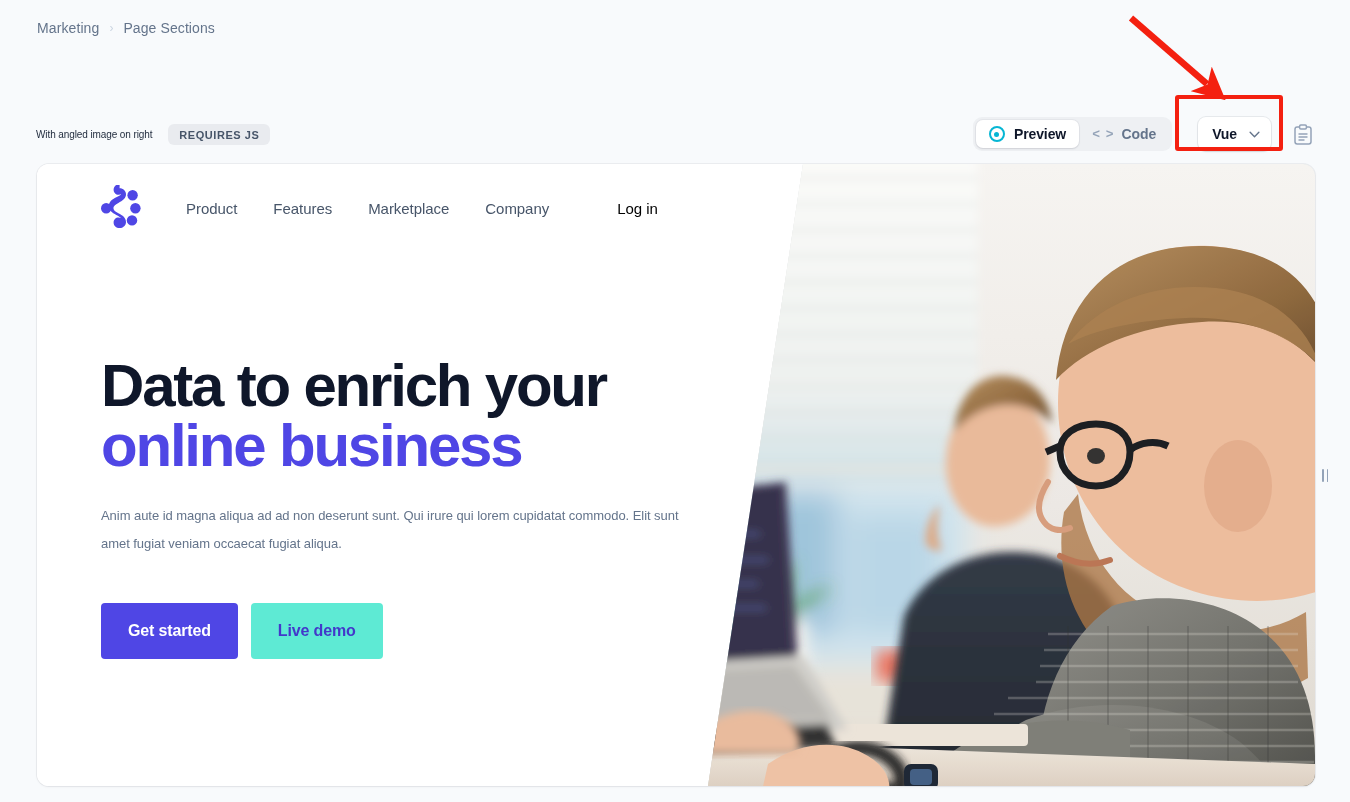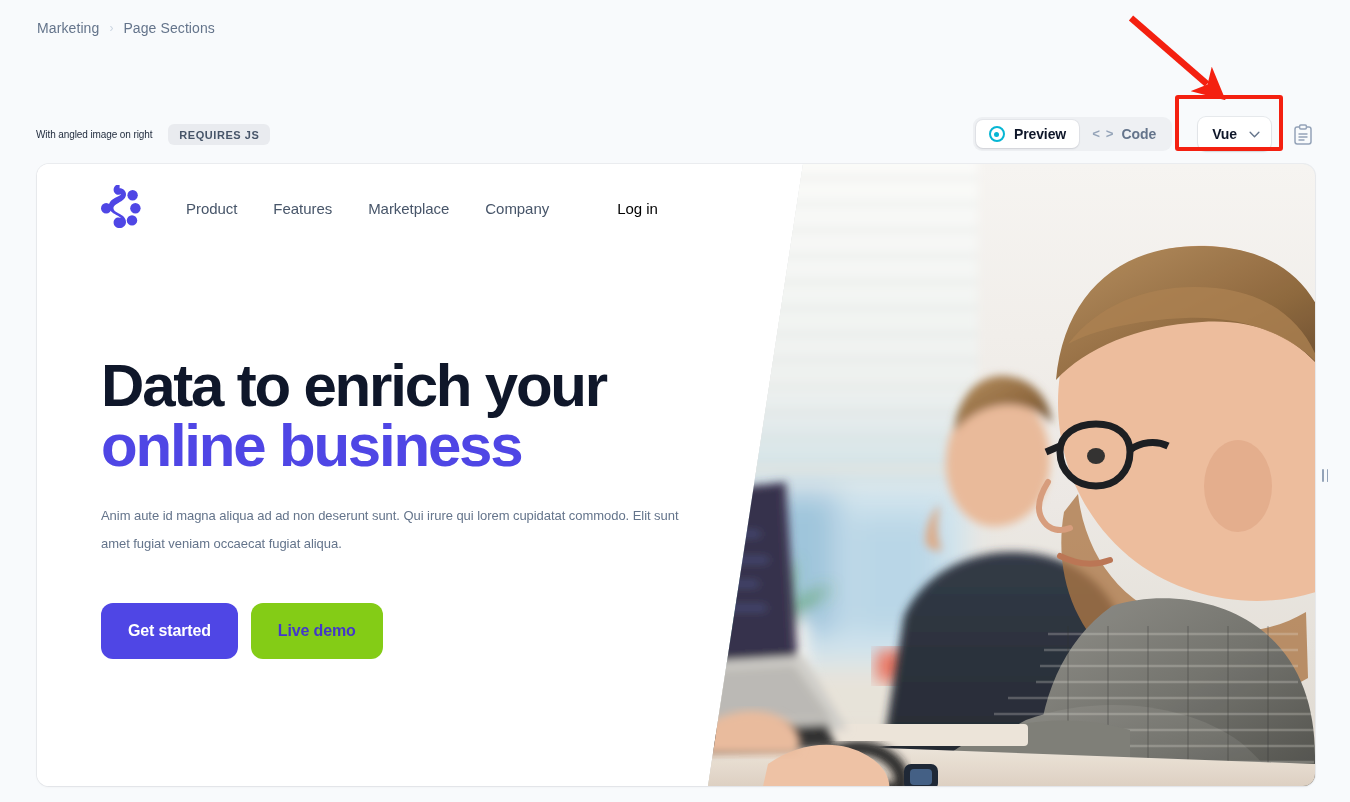--- a/index.html
+++ b/index.html
@@ -324,38 +324,38 @@
   }
 
   .hero-actions {
     margin-top: 45px;
     display: flex;
     align-items: center;
     gap: 13px;
   }
   .btn {
     border: 0;
-    border-radius: 12px;
+    border-radius: 4px;
     font-family: inherit;
     font-size: 16px;
     font-weight: 600;
     cursor: pointer;
     letter-spacing: -0.15px;
     height: 56px;
     display: flex;
     align-items: center;
     justify-content: center;
   }
   .btn-primary {
     background: #4f46e5;
     color: #ffffff;
     padding: 0 27px;
   }
   .btn-secondary {
-    background: #84cc16;
+    background: #5eead4;
     color: #4338ca;
     padding: 12px 27px;
   }
 </style>
 </head>
 <body>
 
 <div class="page">
 
   <nav class="breadcrumb">

